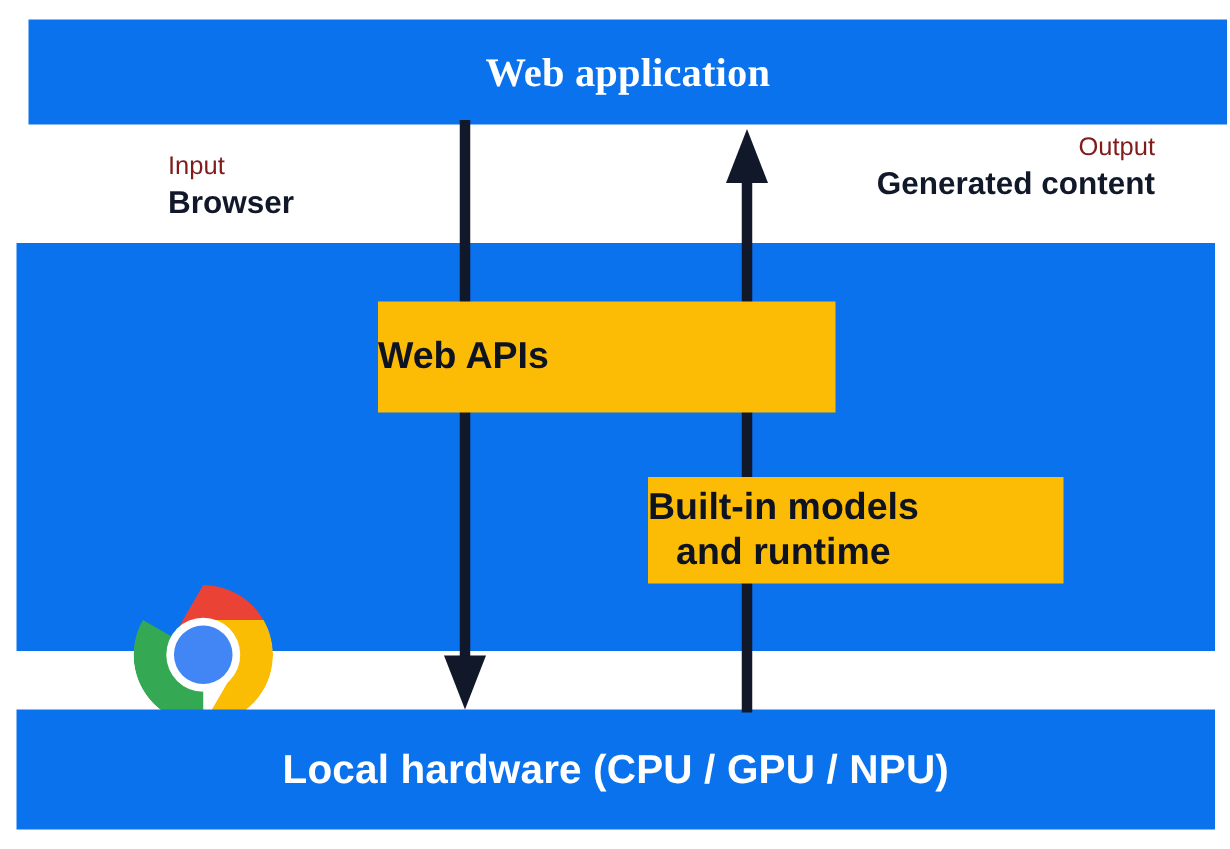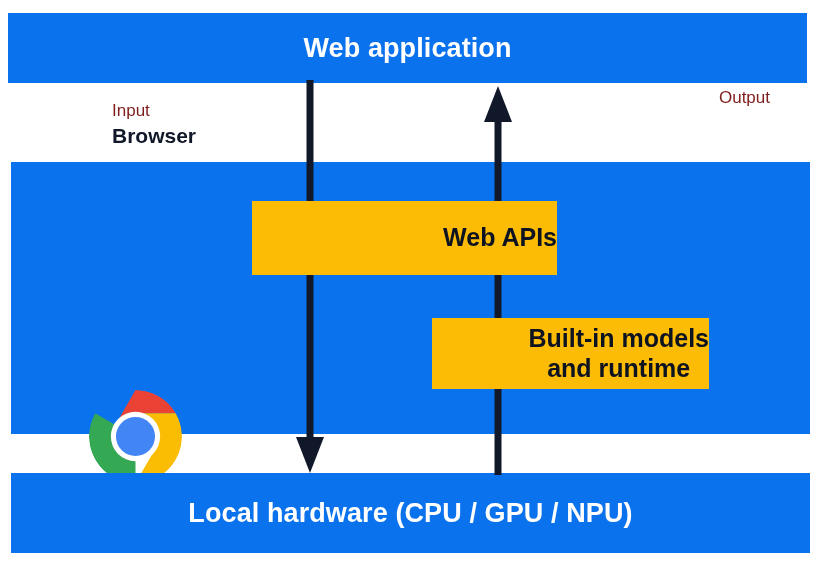--- a/index.html
+++ b/index.html
@@ -20,24 +20,25 @@
 
   
   .band {
     position: absolute;
     background: #0b72ee;
     display: flex;
     align-items: center;
     justify-content: center;
   }
   #band-web-application {
-    left: 8px;
+    left: 19px;
     top: 13px;
     width: 799px;
     height: 70px;
+    font-family: Liberation Serif, serif;
   }
   #band-browser {
     left: 11px;
     top: 162px;
     width: 799px;
     height: 272px;
     display: block;
   }
   #band-local-hardware {
     left: 11px;
@@ -77,21 +78,21 @@
     line-height: 1;
     white-space: nowrap;
   }
 
   
   .yellow-box {
     position: absolute;
     background: #fcbc05;
     display: flex;
     align-items: center;
-    justify-content: flex-end;
+    justify-content: flex-start;
     text-align: center;
     color: #0d1321;
     font-weight: bold;
     line-height: 1.18;
     z-index: 3;
   }
   #box-web-apis {
     left: 252px;
     top: 201px;
     width: 305px;
@@ -212,19 +213,20 @@
     <polygon points="16,1 30,37 2,37" fill="#101829"></polygon>
   </svg>
 
   <div class="annotation" id="annotation-input">
     <div class="annotation-kind">Input</div>
     <div class="annotation-value">Browser</div>
   </div>
 
   <div class="annotation" id="annotation-output">
     <div class="annotation-kind">Output</div>
+    <div class="annotation-value">Generated content</div>
   </div>
 
   <div class="band" id="band-local-hardware">
     <span class="band-title">Local hardware (CPU / GPU / NPU)</span>
   </div>
 
 </div>
 
 </body></html>

